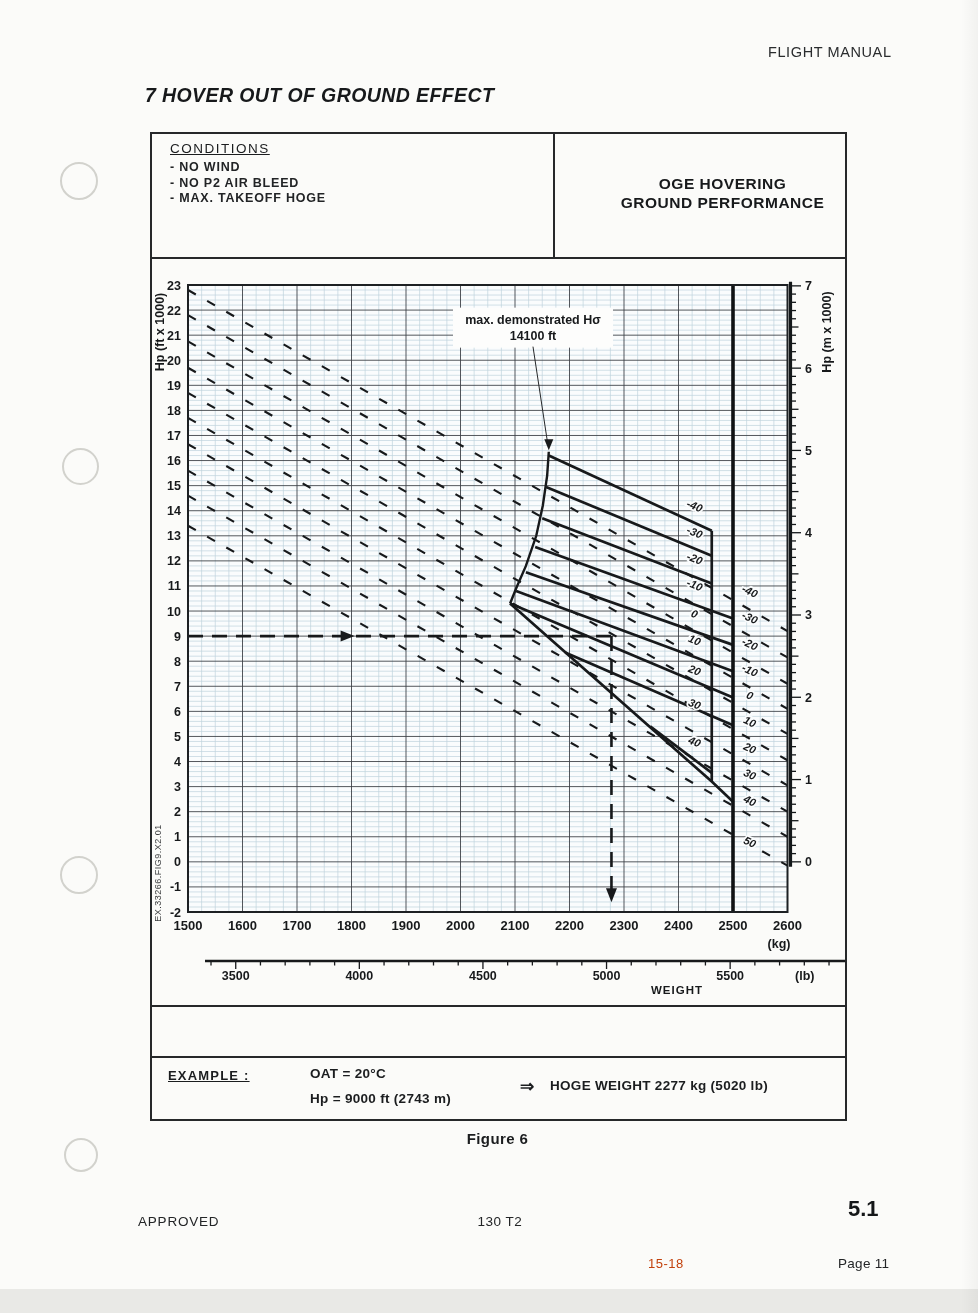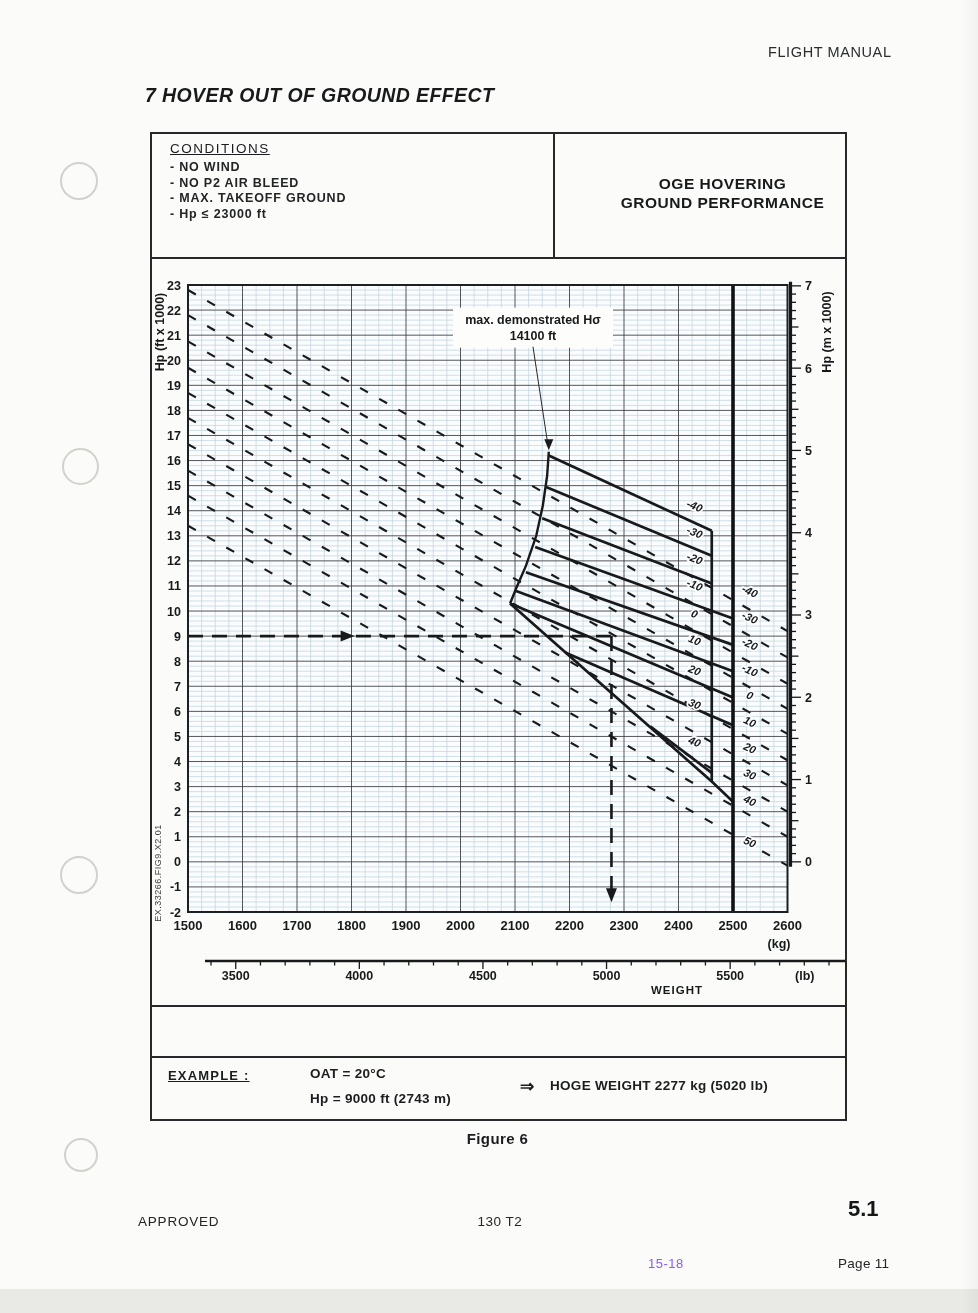--- a/index.html
+++ b/index.html
@@ -25,21 +25,21 @@
   .example-row{left:168px;top:1064px;width:660px;}
   .example-heading{position:absolute;left:0;top:4px;font-size:13px;font-weight:bold;letter-spacing:1.2px;text-decoration:underline;}
   .example-oat{position:absolute;left:142px;top:2px;font-size:13.5px;font-weight:bold;letter-spacing:.3px;}
   .example-hp{position:absolute;left:142px;top:27px;font-size:13.5px;font-weight:bold;letter-spacing:.3px;}
   .example-arrow{position:absolute;left:352px;top:12px;font-size:17px;font-weight:bold;}
   .example-result{position:absolute;left:382px;top:14px;font-size:13.5px;font-weight:bold;letter-spacing:.3px;}
   .figure-caption{left:150px;top:1130px;width:695px;text-align:center;font-size:15px;font-weight:bold;letter-spacing:.4px;}
   .footer-approved{left:138px;top:1214px;font-size:13.5px;letter-spacing:.8px;color:#232527;}
   .footer-model{left:440px;top:1214px;width:120px;text-align:center;font-size:13.5px;letter-spacing:.5px;color:#232527;}
   .footer-section{left:848px;top:1196px;font-size:22px;font-weight:bold;color:#141618;}
-  .footer-revision{left:648px;top:1256px;font-size:13px;letter-spacing:.5px;color:#8b5cf6;}
+  .footer-revision{left:648px;top:1256px;font-size:13px;letter-spacing:.5px;color:#c2410c;}
   .footer-page{left:838px;top:1256px;font-size:13.5px;letter-spacing:.3px;color:#232527;}
   .binder-hole{border:2.5px solid #d2d2cd;border-radius:50%;background:transparent;}
   .scan-band{left:0;top:1289px;width:978px;height:24px;background:#e9e9e6;}
   .scan-edge{left:961px;top:0;width:17px;height:1313px;background:linear-gradient(90deg,rgba(0,0,0,0),rgba(0,0,0,0.04));}
   svg text{font-family:"Liberation Sans",sans-serif;}
 </style>
 </head>
 <body>
 
 <div class="abs binder-hole" style="left:60px;top:162px;width:34px;height:34px;"></div>
@@ -53,22 +53,21 @@
 <div class="abs content-box"></div>
 <div class="abs cond-divider-v"></div>
 <div class="abs cond-divider-h"></div>
 <div class="abs rule-1005"></div>
 <div class="abs rule-1056"></div>
 
 <div class="abs conditions">
   <div class="conditions-heading">CONDITIONS</div>
   <span class="conditions-item">- NO WIND</span>
   <span class="conditions-item">- NO P2 AIR BLEED</span>
-  <span class="conditions-item">- MAX. TAKEOFF GROUND</span>
-  <span class="conditions-item">- Hp ≤ 23000 ft</span>
+  <span class="conditions-item">- MAX. TAKEOFF HOGE</span>
 </div>
 
 <div class="abs chart-titlebox">
   <div>OGE HOVERING</div>
   <div>GROUND PERFORMANCE</div>
 </div>
 
 <svg id="perf-chart" class="abs" style="left:150px;top:268px;" width="695" height="728" viewBox="150 268 695 728">
     <rect x="188" y="285" width="599.5" height="627" fill="#fafcfd"></rect>
     <g>

